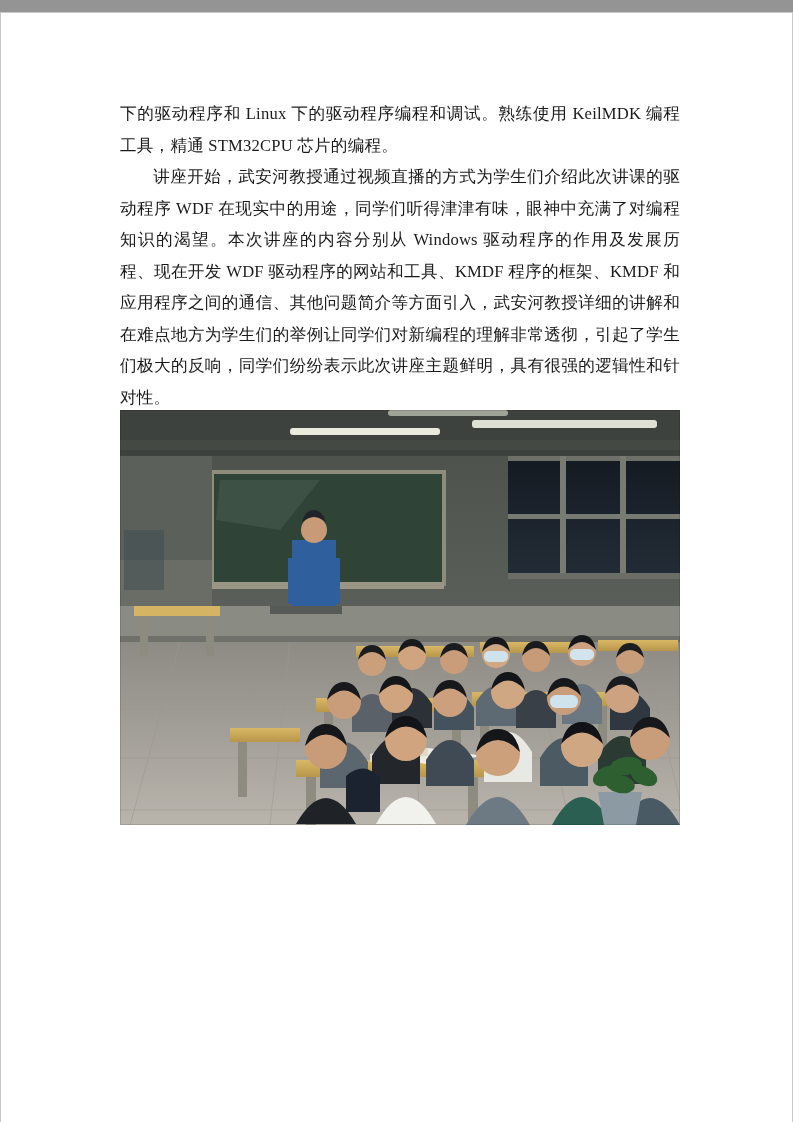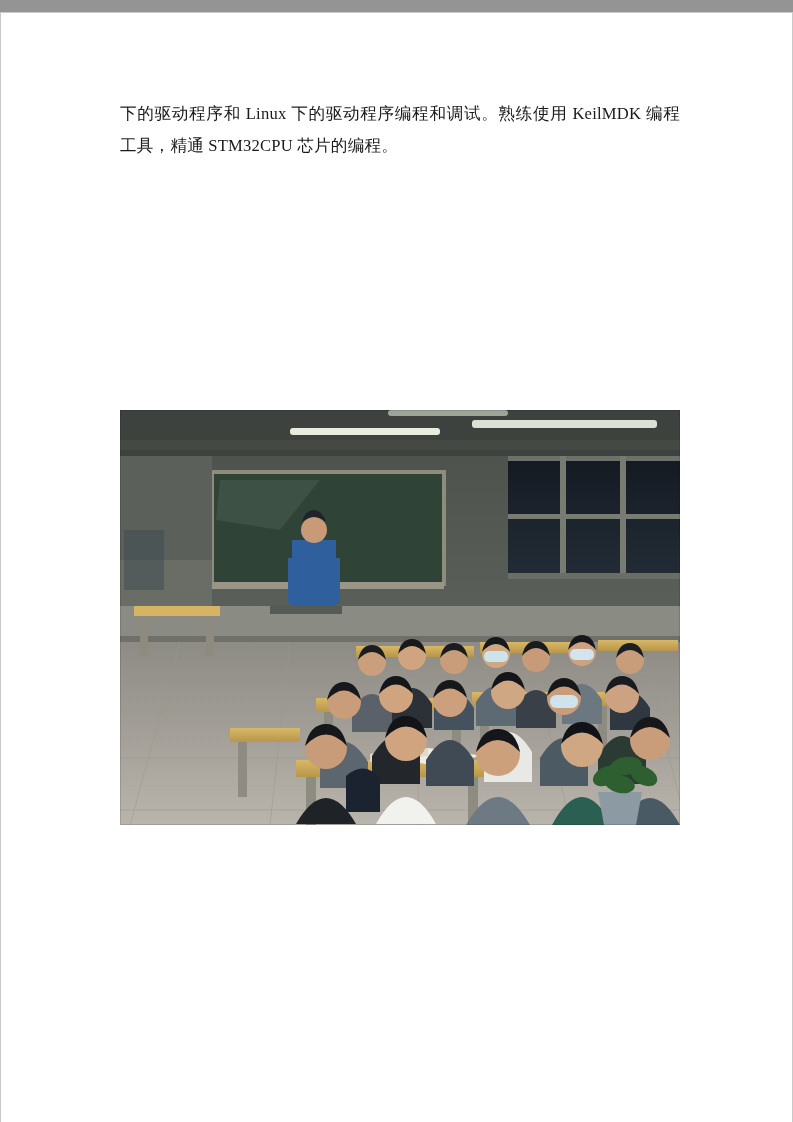--- a/index.html
+++ b/index.html
@@ -56,20 +56,21 @@
   .photo svg { display: block; }
 </style>
 </head>
 <body>
 
 <div class="page">
   <div class="page-border"></div>
 
   <div class="content">
     <p class="para">下的驱动程序和 Linux 下的驱动程序编程和调试。熟练使用 KeilMDK 编程工具，精通 STM32CPU 芯片的编程。</p>
+    <p class="para indent">讲座开始，武安河教授通过视频直播的方式为学生们介绍此次讲课的驱动程序 WDF 在现实中的用途，同学们听得津津有味，眼神中充满了对编程知识的渴望。本次讲座的内容分别从 Windows 驱动程序的作用及发展历程、现在开发 WDF 驱动程序的网站和工具、KMDF 程序的框架、KMDF 和应用程序之间的通信、其他问题简介等方面引入，武安河教授详细的讲解和在难点地方为学生们的举例让同学们对新编程的理解非常透彻，引起了学生们极大的反响，同学们纷纷表示此次讲座主题鲜明，具有很强的逻辑性和针对性。</p>
   </div>
 
   <div class="photo">
     <svg width="560" height="415" viewBox="0 0 560 415" xmlns="http://www.w3.org/2000/svg">
       <defs>
         <linearGradient id="wallG" x1="0" y1="0" x2="0" y2="1">
           <stop offset="0%" stop-color="#4a4f4a"></stop>
           <stop offset="100%" stop-color="#6d7069"></stop>
         </linearGradient>
         <linearGradient id="floorG" x1="0" y1="0" x2="0" y2="1">

